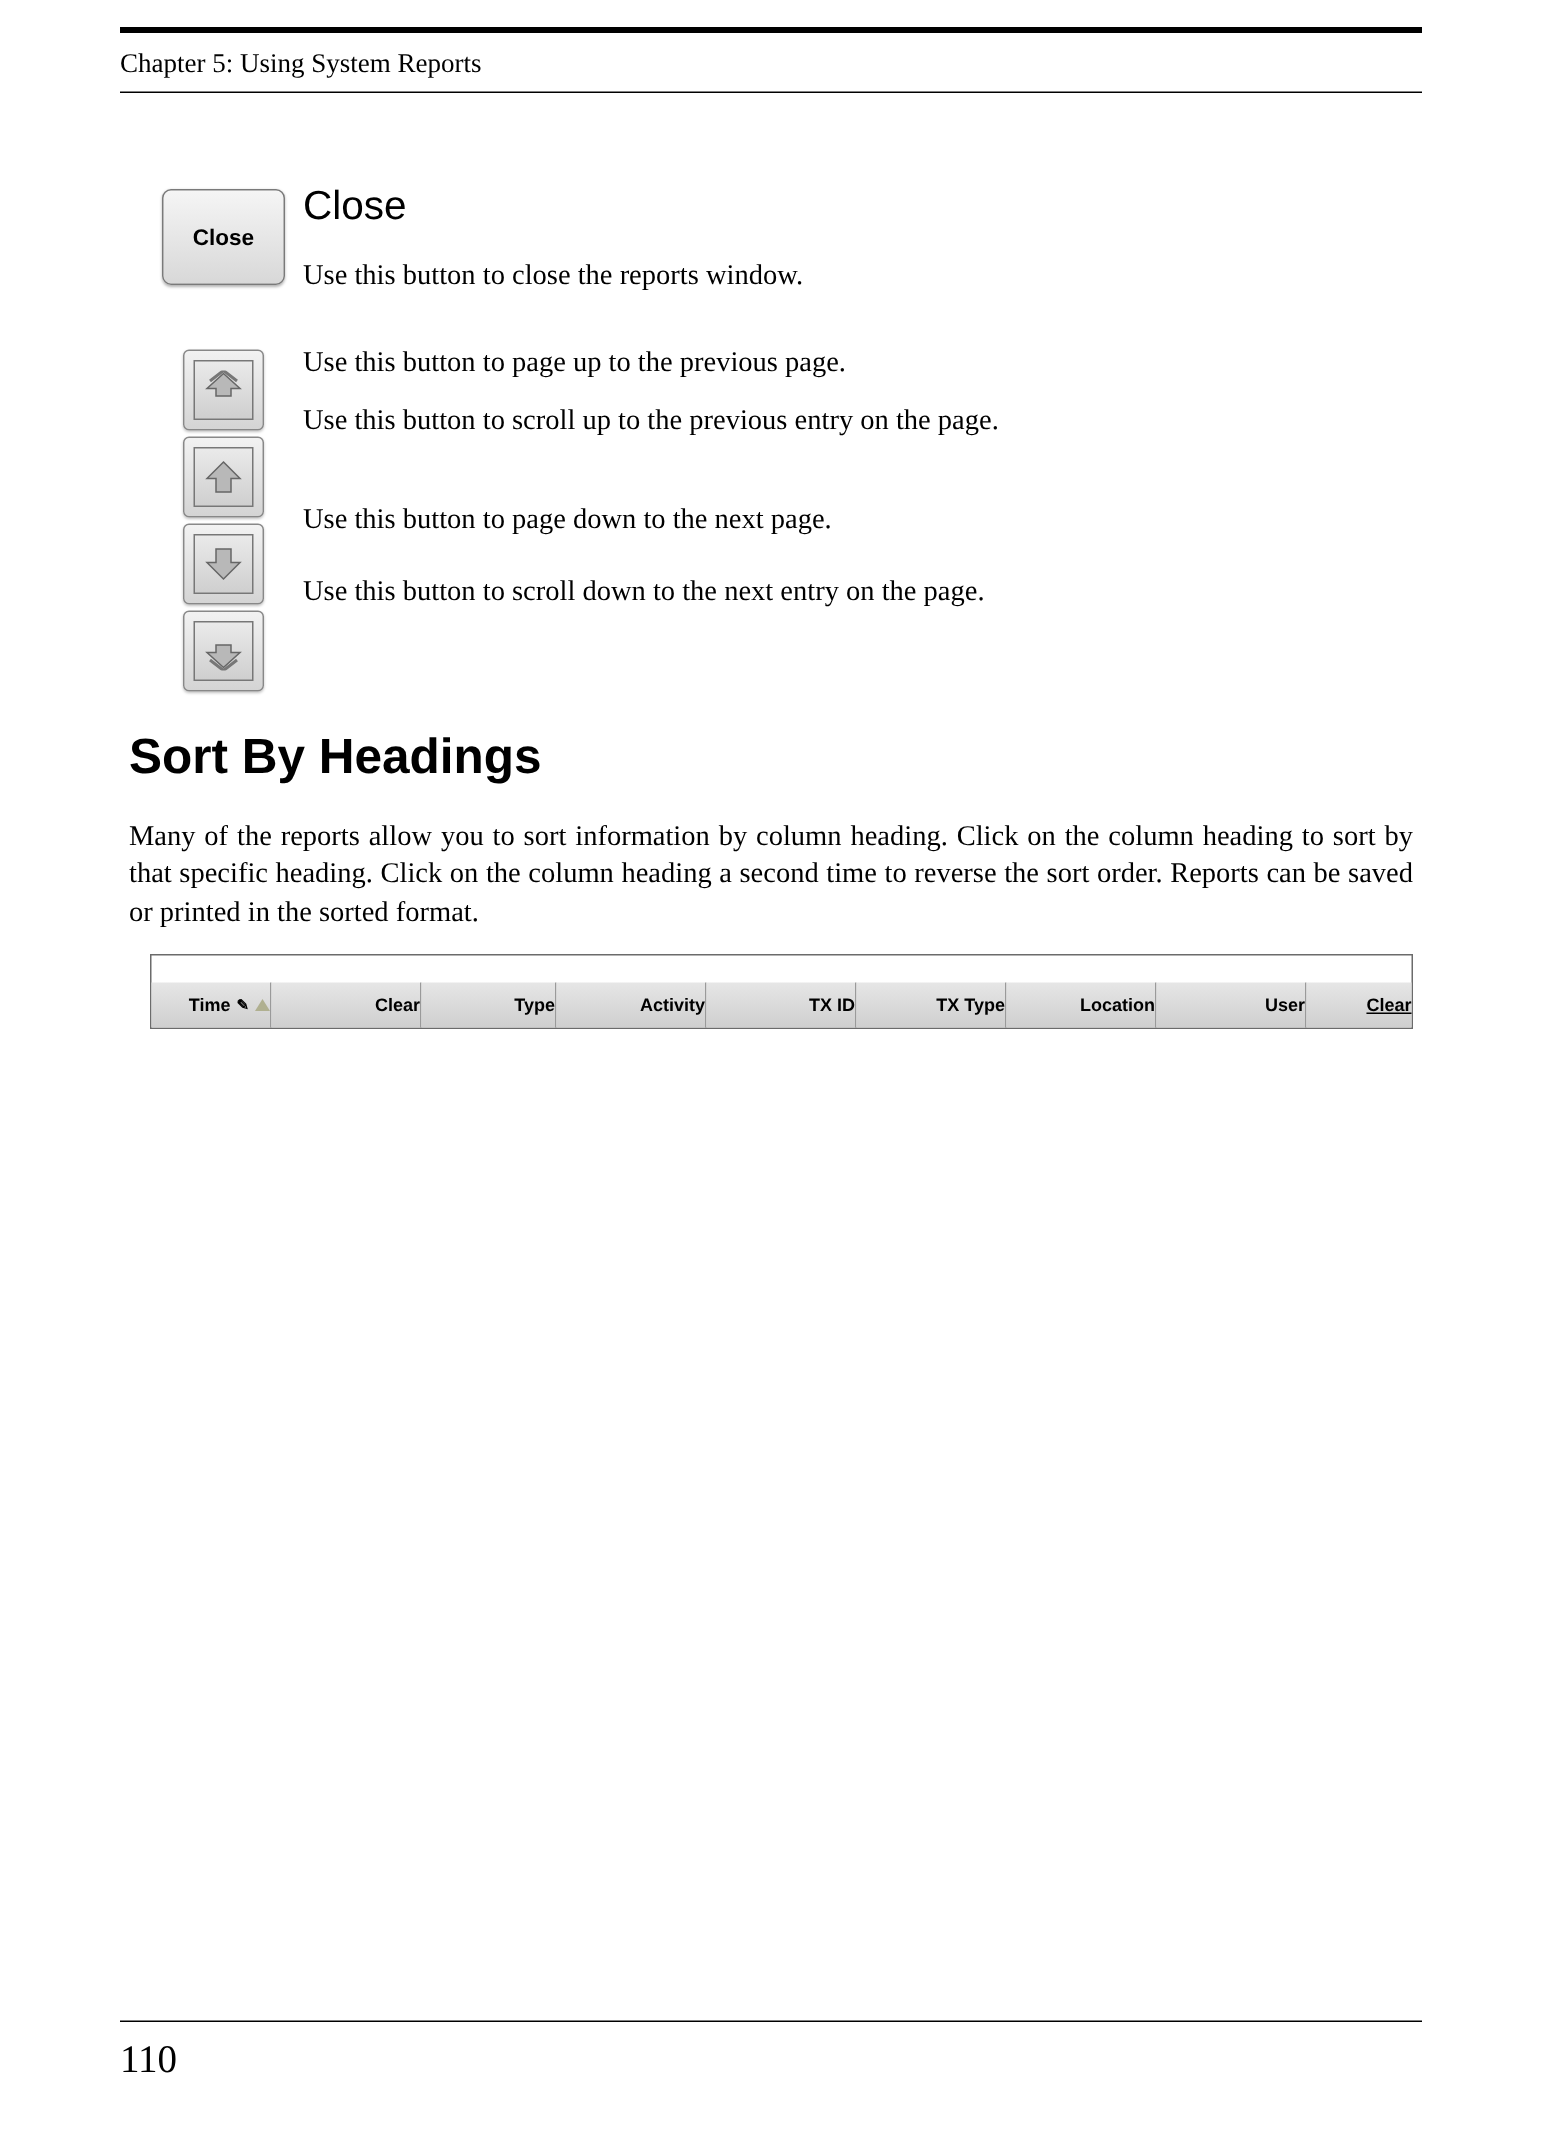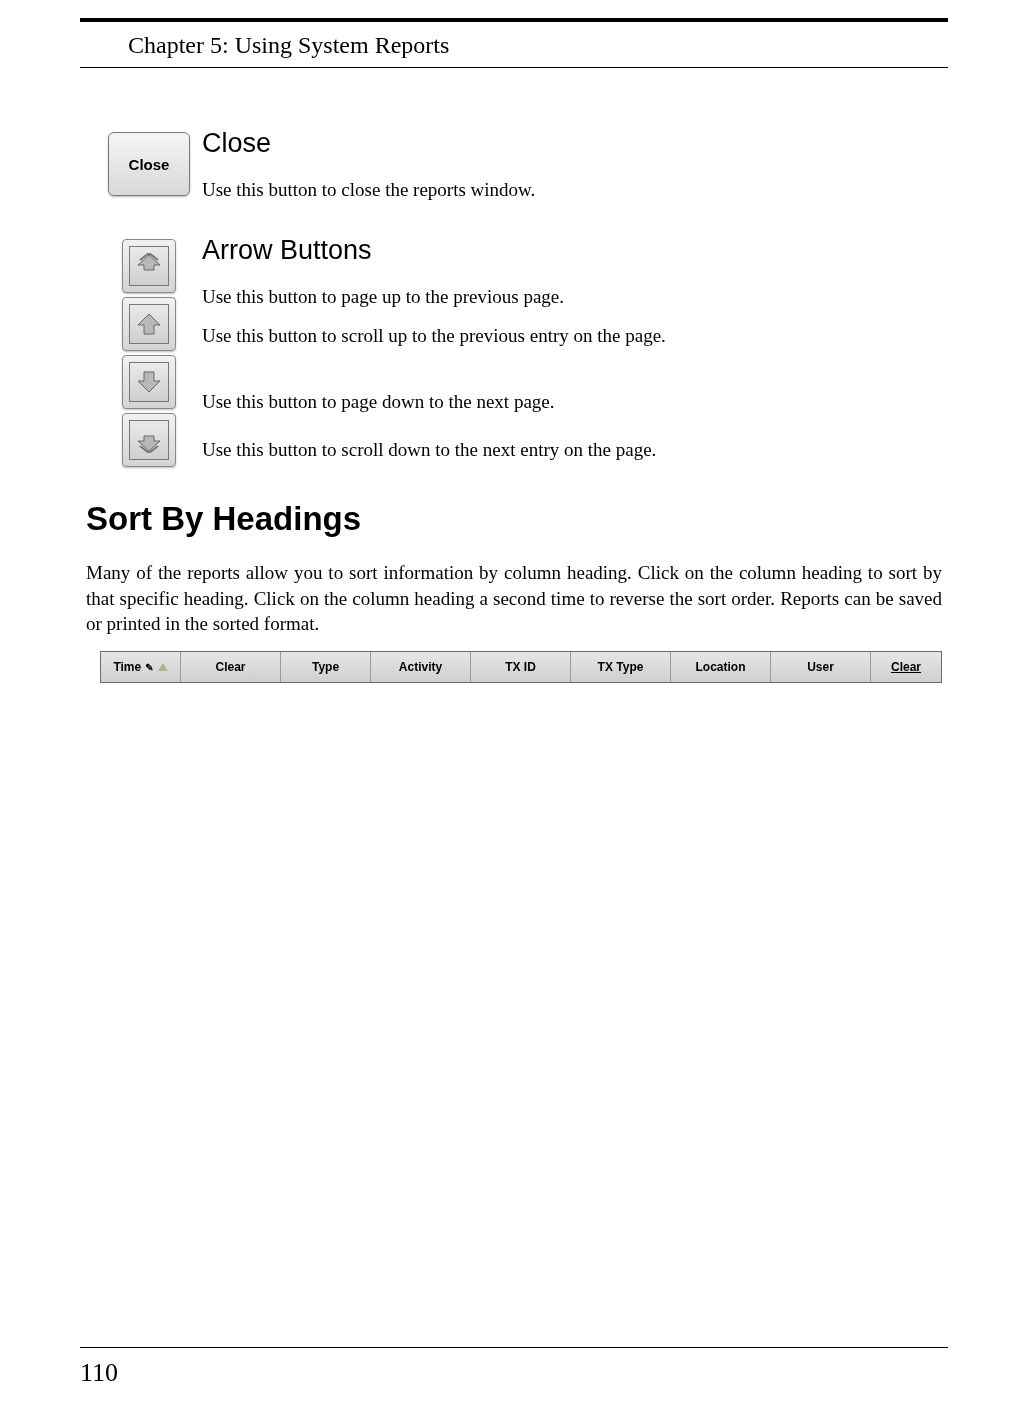--- a/index.html
+++ b/index.html
@@ -12,23 +12,22 @@
       color: #000;
     }
     .page {
       padding: 0 80px;
     }
     .top-rule-thick {
       border-top: 4px solid #000;
       margin-top: 18px;
     }
     .chapter-header {
-      font-size: 24px;
+      font-size: 18px;
       padding: 10px 0 8px 0;
-      margin-left: 48px;
     }
     .header-rule {
       border-top: 1px solid #000;
       margin-bottom: 60px;
     }
     .section {
       display: flex;
       gap: 8px;
       margin-bottom: 10px;
     }
@@ -114,22 +113,23 @@
     }
     .head-cell {
       border-right: 1px solid #9a9a9a;
       background: linear-gradient(#e6e6e6, #cfcfcf);
       font-family: Arial, sans-serif;
       font-weight: bold;
       font-size: 12px;
       height: 30px;
       display: flex;
       align-items: center;
-      justify-content: center;
+      justify-content: flex-end;
       gap: 4px;
+      margin-top: 18px;
     }
     .head-cell:last-child { border-right: none; text-decoration: underline; }
     .sort-tri {
       width: 0; height: 0;
       border-left: 5px solid transparent;
       border-right: 5px solid transparent;
       border-bottom: 8px solid #b0b090;
     }
     .footer {
       position: absolute;
@@ -201,21 +201,20 @@
             <div class="arrow-inner">
               <svg width="26" height="26" viewBox="0 0 26 26">
                 <polygon points="13,24 2,14 8,14 8,9 18,9 18,14 24,14" fill="#b8b8b8" stroke="#666" stroke-width="1"></polygon>
                 <polyline points="4,19 13,26 22,19" fill="none" stroke="#777" stroke-width="2"></polyline>
               </svg>
             </div>
           </div>
         </div>
       </div>
       <div class="text-col">
-        <h2 class="sub">Arrow Buttons</h2>
         <p class="body-text tight">Use this button to page up to the previous page.</p>
         <p class="body-text" style="margin-bottom:40px">Use this button to scroll up to the previous entry on the page.</p>
         <p class="body-text">Use this button to page down to the next page.</p>
         <p class="body-text tight">Use this button to scroll down to the next entry on the page.</p>
       </div>
     </div>
 
   </div>
 
   <h1 class="major">Sort By Headings</h1>

